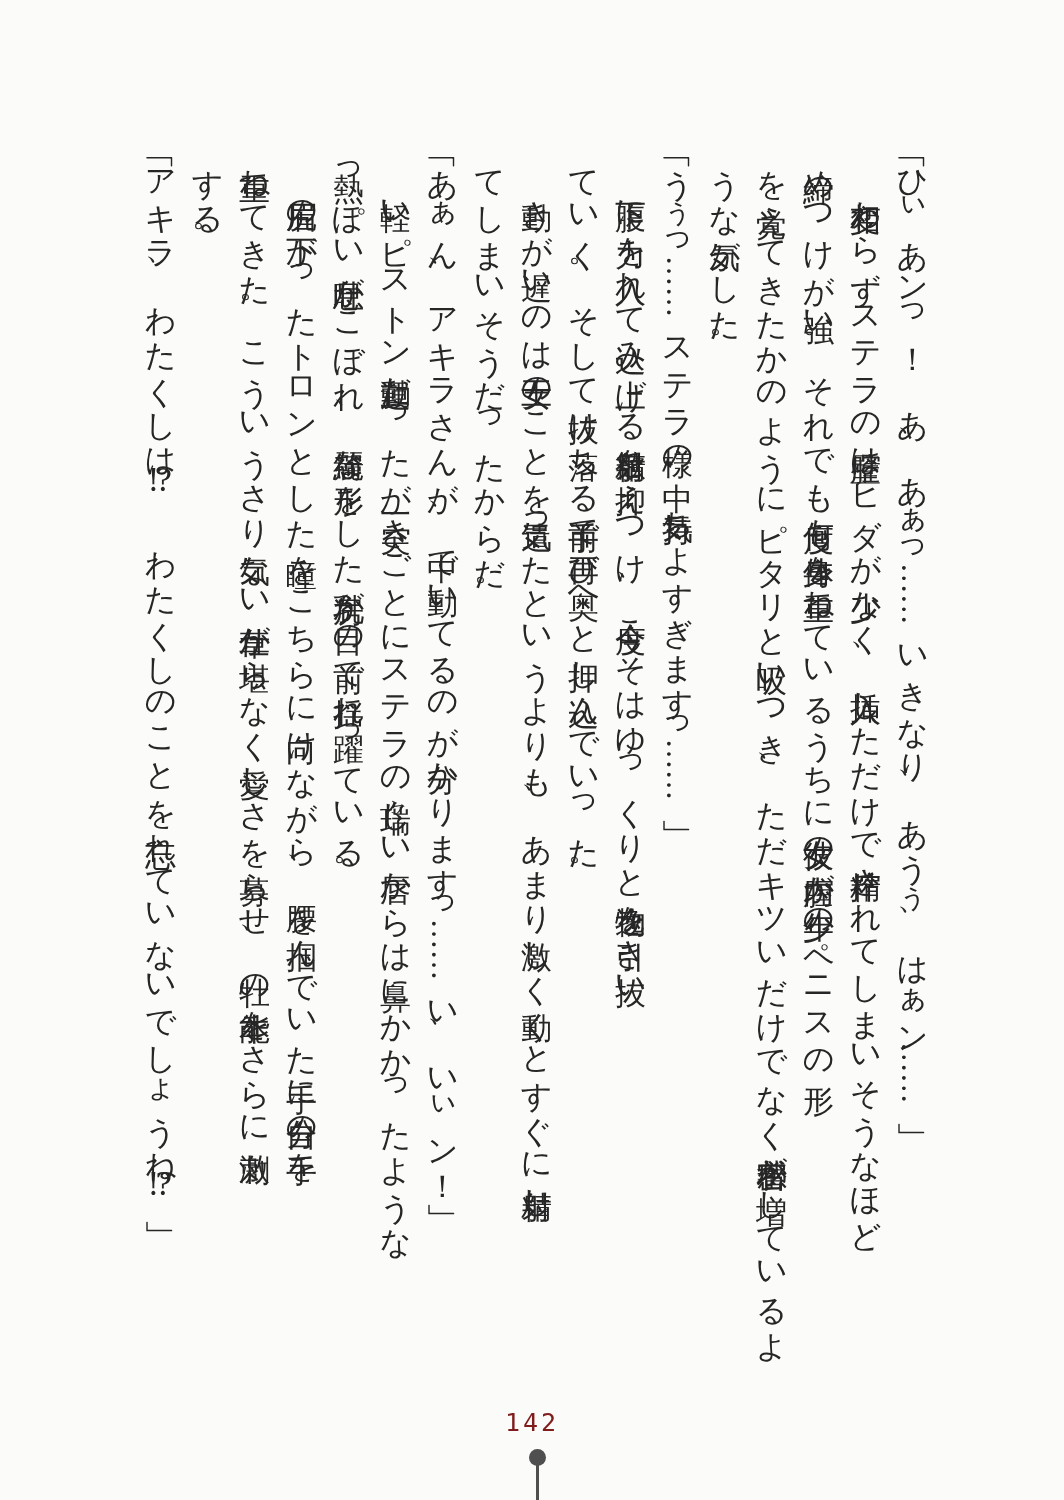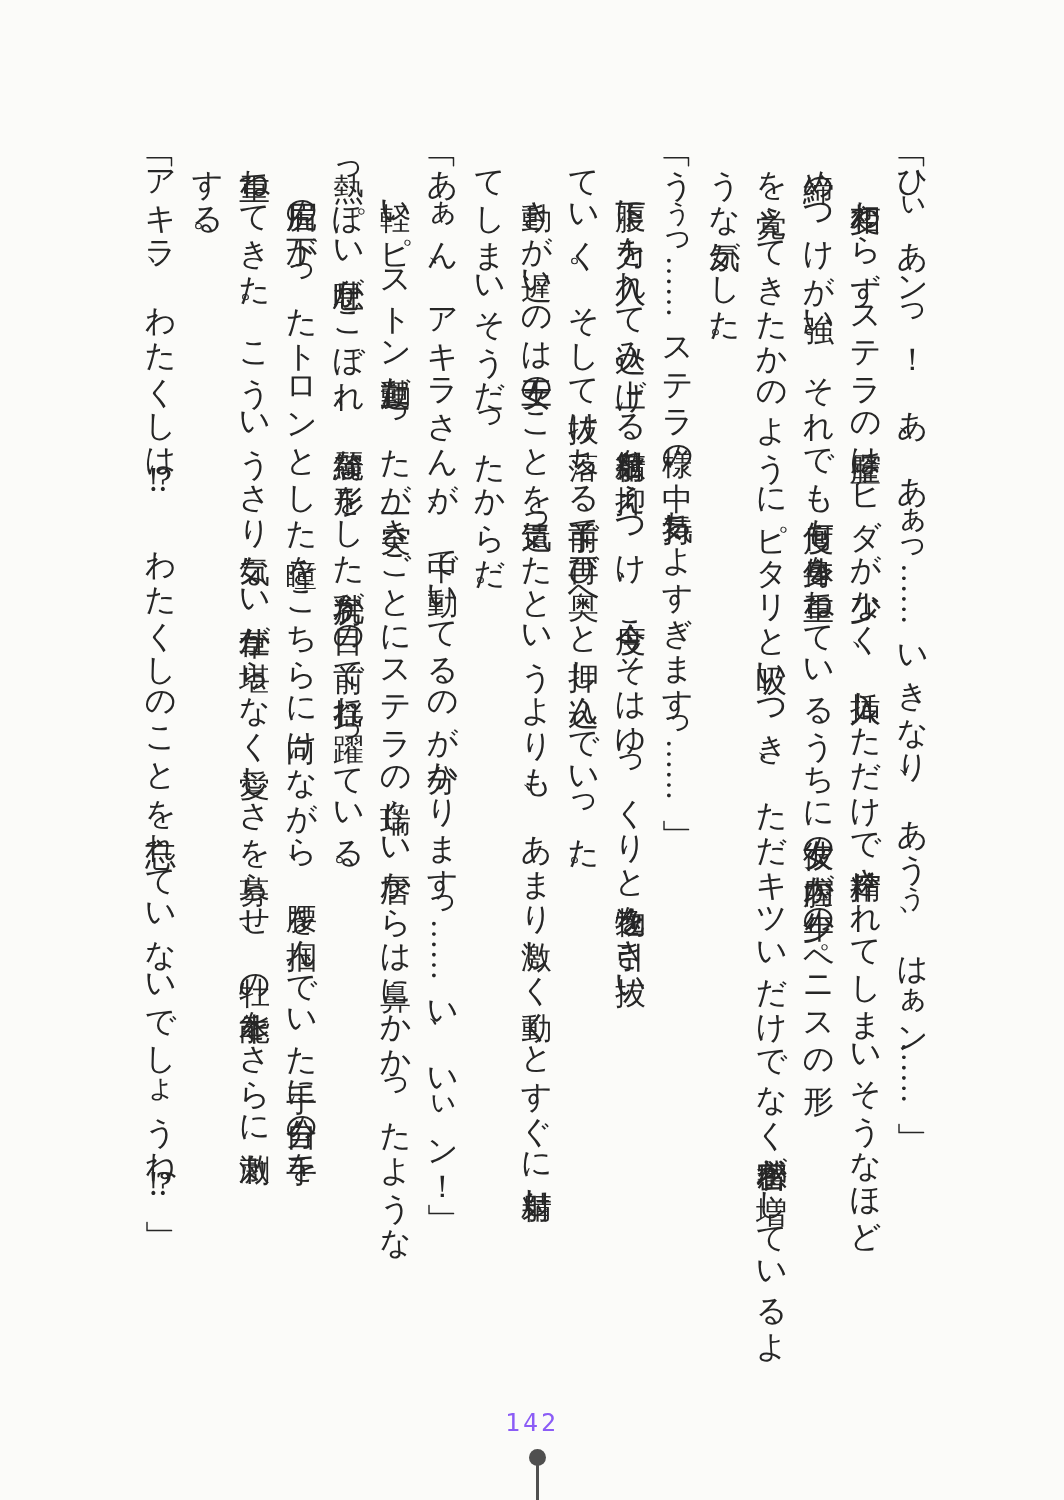--- a/index.html
+++ b/index.html
@@ -41,21 +41,21 @@
     width: 100%;
     top: 1408px;
     text-align: center;
   }
   .page-number {
     display: inline-block;
     font-family: "DejaVu Sans Mono", "Liberation Mono", monospace;
     font-size: 25px;
     font-weight: 400;
     letter-spacing: 3px;
-    color: #8b5cf6;
+    color: #7f1d1d;
   }
   .marker {
     position: absolute;
     left: 529px;
     top: 1449px;
     width: 17px;
     height: 51px;
   }
   .marker .pin-head {
     position: absolute;

